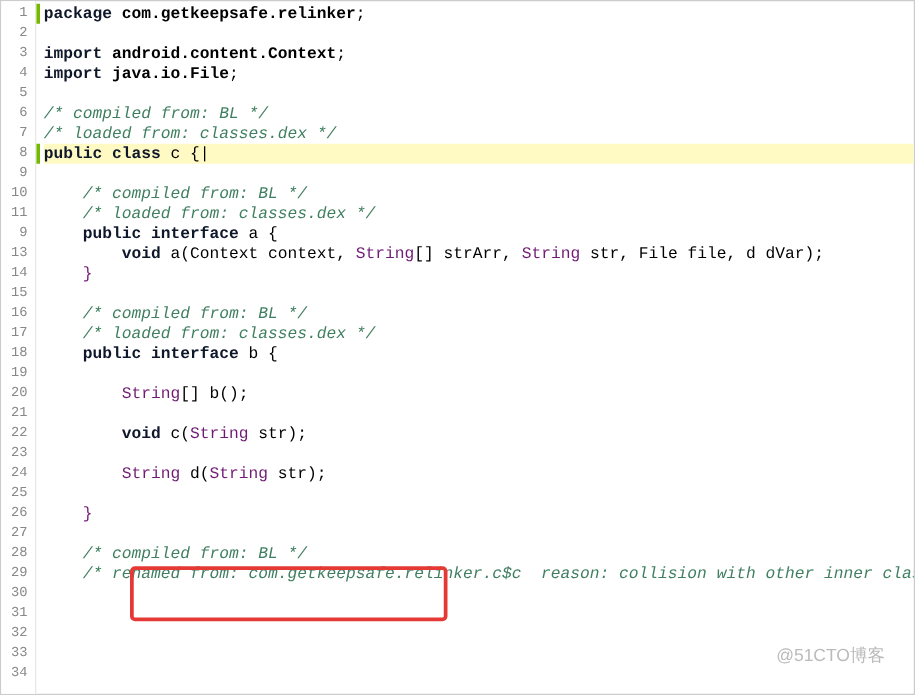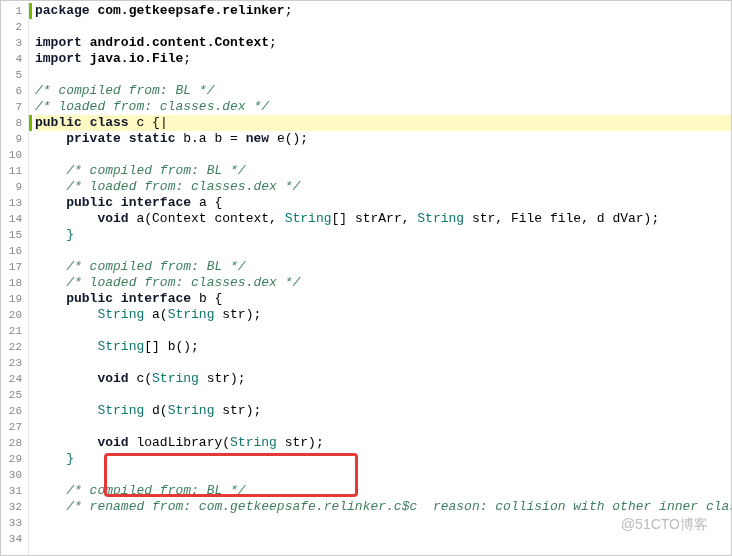--- a/index.html
+++ b/index.html
@@ -8,21 +8,21 @@
   .gutter { background:#fff; border-right:1px solid #e8e8e8; text-align:right; padding:2px 6px 2px 4px; color:#888; user-select:none; min-width:28px; }
   .gutter div { height:16px; line-height:16px; font-size:11px; }
   .code { flex:1; padding:2px 0 2px 6px; overflow:hidden; position:relative; }
   .code .ln { height:16px; line-height:16px; white-space:pre; position:relative; }
   .ln.hl { background:#fff9c4; }
   .ln.bar::before { content:""; position:absolute; left:-6px; top:0; bottom:0; width:3px; background:#76b900; }
   .kw { color:#0f172a; font-weight:bold; }
   .pkg { color:#000;font-weight:bold; }
   .cm { color:#3f7f5f; font-style:italic; }
   .cls { color:#000; }
-  .str { color:#0f766e; }
+  .str { color:#701a75; }
   .pn { color:#000; }
   .cursor { color:#000; }
   .redbox { position:absolute; border:3px solid #e53935; border-radius:4px; pointer-events:none; }
   .wm { position:absolute; right:24px; bottom:22px; color:#bbb; font-size:14px; font-family:sans-serif; pointer-events:none; }
 </style>
 </head>
 <body>
 
 <div class="editor">
   <div class="gutter" id="gutter">
@@ -64,40 +64,37 @@
   <div class="code" id="code">
 
   <div class="ln bar"><span class="kw">package</span><span class="pn"> </span><span class="pkg">com.getkeepsafe.relinker</span><span class="pn">;</span></div>
       <div class="ln"></div>
       <div class="ln"><span class="kw">import</span><span class="pn"> </span><span class="pkg">android.content.Context</span><span class="pn">;</span></div>
       <div class="ln"><span class="kw">import</span><span class="pn"> </span><span class="pkg">java.io.File</span><span class="pn">;</span></div>
       <div class="ln"></div>
       <div class="ln"><span class="cm">/* compiled from: BL */</span></div>
       <div class="ln"><span class="cm">/* loaded from: classes.dex */</span></div>
       <div class="ln hl bar"><span class="kw">public</span><span class="pn"> </span><span class="kw">class</span><span class="pn"> </span><span class="cls">c</span><span class="pn"> {</span><span class="cursor">|</span></div>
-      <div class="ln"><span class="pn">    </span><span class="kw">private</span><span class="pn"> </span><span class="kw">static</span><span class="pn"> </span><span class="cls">b.a</span><span class="pn"> b = </span><span class="kw">new</span><span class="pn"> </span><span class="cls">e</span><span class="pn">();</span></div>
       <div class="ln"></div>
       <div class="ln"><span class="pn">    </span><span class="cm">/* compiled from: BL */</span></div>
       <div class="ln"><span class="pn">    </span><span class="cm">/* loaded from: classes.dex */</span></div>
       <div class="ln"><span class="pn">    </span><span class="kw">public</span><span class="pn"> </span><span class="kw">interface</span><span class="pn"> </span><span class="cls">a</span><span class="pn"> {</span></div>
       <div class="ln"><span class="pn">        </span><span class="kw">void</span><span class="pn"> a(</span><span class="cls">Context</span><span class="pn"> context, </span><span class="str">String</span><span class="pn">[] strArr, </span><span class="str">String</span><span class="pn"> str, </span><span class="cls">File</span><span class="pn"> file, </span><span class="cls">d</span><span class="pn"> dVar);</span></div>
       <div class="ln"><span class="pn">    </span><span class="str">}</span></div>
       <div class="ln"></div>
       <div class="ln"><span class="pn">    </span><span class="cm">/* compiled from: BL */</span></div>
       <div class="ln"><span class="pn">    </span><span class="cm">/* loaded from: classes.dex */</span></div>
       <div class="ln"><span class="pn">    </span><span class="kw">public</span><span class="pn"> </span><span class="kw">interface</span><span class="pn"> </span><span class="cls">b</span><span class="pn"> {</span></div>
-      <div class="ln"><span class="pn">        </span><span class="str">String</span><span class="pn"> a(</span><span class="str">String</span><span class="pn"> str);</span></div>
       <div class="ln"></div>
       <div class="ln"><span class="pn">        </span><span class="str">String</span><span class="pn">[] b();</span></div>
       <div class="ln"></div>
       <div class="ln"><span class="pn">        </span><span class="kw">void</span><span class="pn"> c(</span><span class="str">String</span><span class="pn"> str);</span></div>
       <div class="ln"></div>
       <div class="ln"><span class="pn">        </span><span class="str">String</span><span class="pn"> d(</span><span class="str">String</span><span class="pn"> str);</span></div>
       <div class="ln"></div>
-      <div class="ln"><span class="pn">        </span><span class="kw">void</span><span class="pn"> loadLibrary(</span><span class="str">String</span><span class="pn"> str);</span></div>
       <div class="ln"><span class="pn">    </span><span class="str">}</span></div>
       <div class="ln"></div>
       <div class="ln"><span class="pn">    </span><span class="cm">/* compiled from: BL */</span></div>
       <div class="ln"><span class="pn">    </span><span class="cm">/* renamed from: com.getkeepsafe.relinker.c$c  reason: collision with other inner class name */</span></div>
       <div class="redbox" id="redbox" style="top: 452px; left: 75px; width: 254px; height: 44px;"></div>
     </div>
 </div>
 <div class="wm">@51CTO博客</div>
 
 </body></html>

